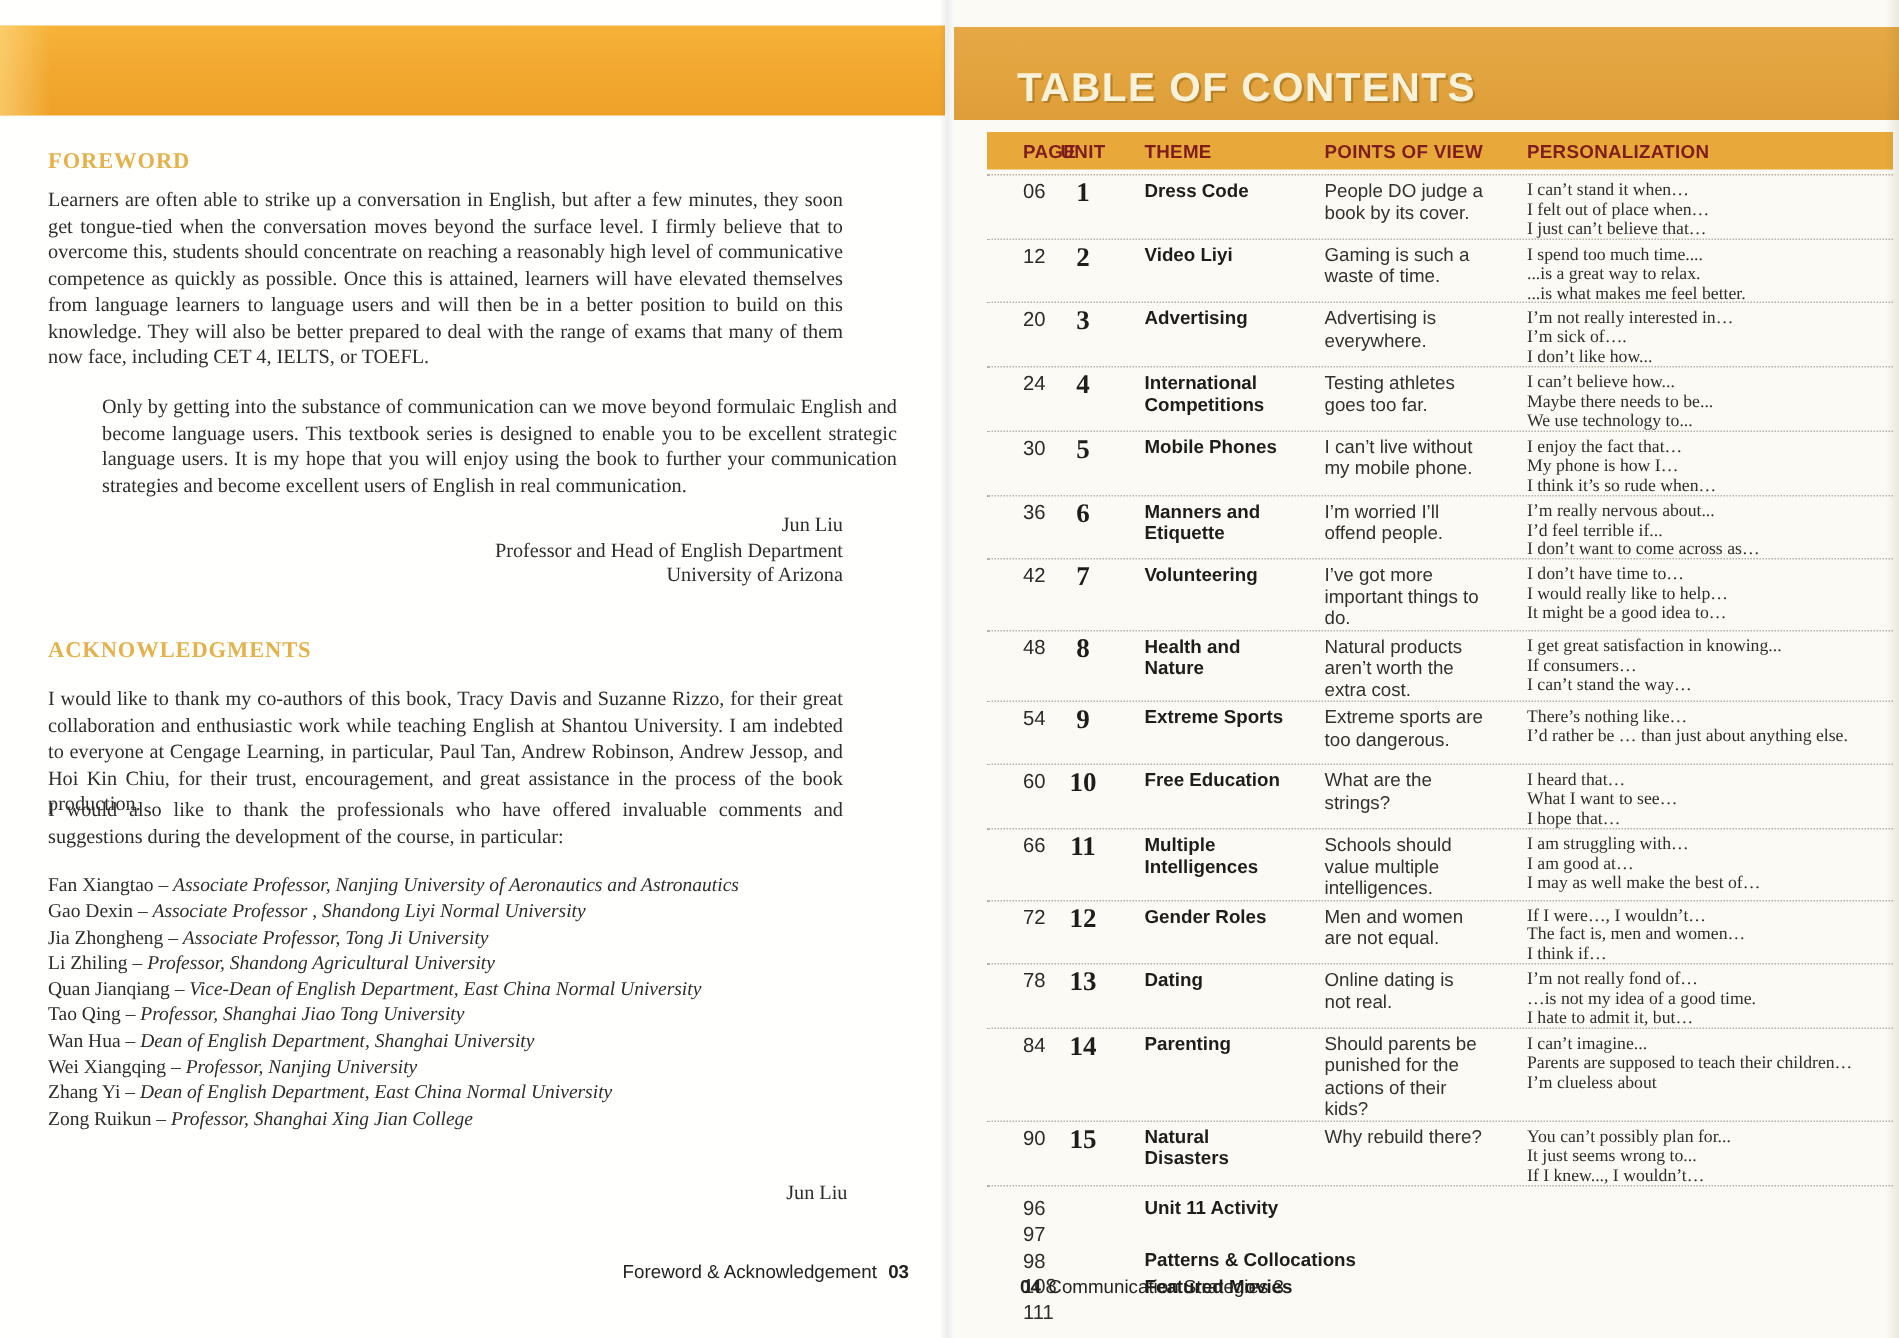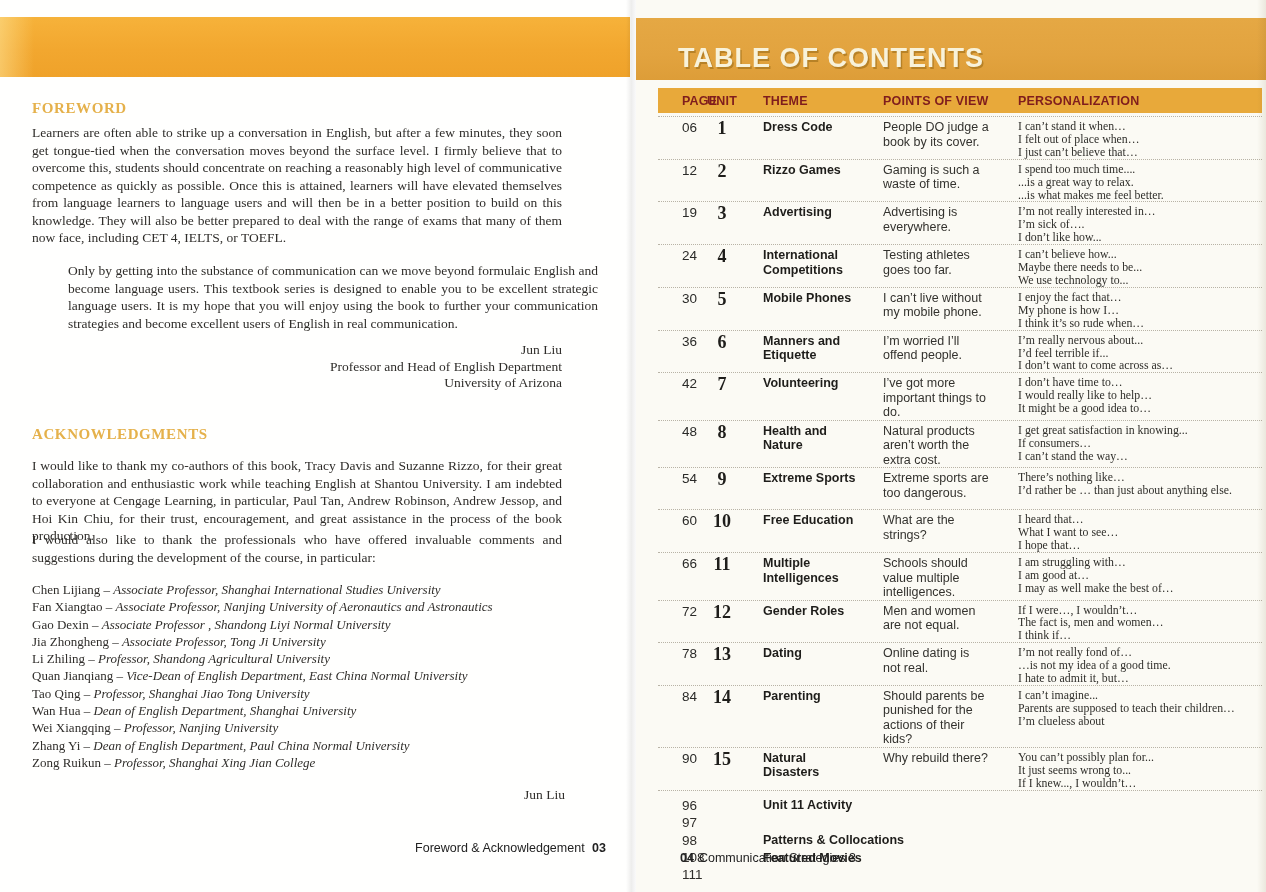--- a/index.html
+++ b/index.html
@@ -98,30 +98,29 @@
         <div>Jun Liu</div>
         <div>Professor and Head of English Department</div>
         <div>University of Arizona</div>
       </div>
 
     <h2 class="sect-title" id="ack-title">ACKNOWLEDGMENTS</h2>
     <p class="body-p" id="ack-p1">I would like to thank my co-authors of this book, Tracy Davis and Suzanne Rizzo, for their great collaboration and enthusiastic work while teaching English at Shantou University. I am indebted to everyone at Cengage Learning, in particular, Paul Tan, Andrew Robinson, Andrew Jessop, and Hoi Kin Chiu, for their trust, encouragement, and great assistance in the process of the book production.</p>
     <p class="body-p" id="ack-p2">I would also like to thank the professionals who have offered invaluable comments and suggestions during the development of the course, in particular:</p>
 
     <div class="reviewers" id="reviewers">
-        <div class="rev"><span class="rev-name">Chen Lijiang</span> – <span class="rev-title">Associate Professor, Shanghai International Studies University</span></div>
         <div class="rev"><span class="rev-name">Fan Xiangtao</span> – <span class="rev-title">Associate Professor, Nanjing University of Aeronautics and Astronautics</span></div>
         <div class="rev"><span class="rev-name">Gao Dexin</span> – <span class="rev-title">Associate Professor , Shandong Liyi Normal University</span></div>
         <div class="rev"><span class="rev-name">Jia Zhongheng</span> – <span class="rev-title">Associate Professor, Tong Ji University</span></div>
         <div class="rev"><span class="rev-name">Li Zhiling</span> – <span class="rev-title">Professor, Shandong Agricultural University</span></div>
         <div class="rev"><span class="rev-name">Quan Jianqiang</span> – <span class="rev-title">Vice-Dean of English Department, East China Normal University</span></div>
         <div class="rev"><span class="rev-name">Tao Qing</span> – <span class="rev-title">Professor, Shanghai Jiao Tong University</span></div>
         <div class="rev"><span class="rev-name">Wan Hua</span> – <span class="rev-title">Dean of English Department, Shanghai University</span></div>
         <div class="rev"><span class="rev-name">Wei Xiangqing</span> – <span class="rev-title">Professor, Nanjing University</span></div>
-        <div class="rev"><span class="rev-name">Zhang Yi</span> – <span class="rev-title">Dean of English Department, Paul China Normal University</span></div>
+        <div class="rev"><span class="rev-name">Zhang Yi</span> – <span class="rev-title">Dean of English Department, East China Normal University</span></div>
         <div class="rev"><span class="rev-name">Zong Ruikun</span> – <span class="rev-title">Professor, Shanghai Xing Jian College</span></div>
       </div>
 
     <div class="sig-2">Jun Liu</div>
 
     <div class="footer-left">
       <span>Foreword &amp; Acknowledgement</span>
       <b>03</b>
     </div>
   </section>
@@ -149,30 +148,30 @@
             <span class="c-pov">People DO judge a book by its cover.</span>
             <div class="c-pers">
               <div>I can’t stand it when…</div>
               <div>I felt out of place when…</div>
               <div>I just can’t believe that…</div>
             </div>
           </div>
           <div class="trow">
             <span class="c-page">12</span>
             <span class="c-unit">2</span>
-            <span class="c-theme">Rizzo Games</span>
+            <span class="c-theme">Video Liyi</span>
             <span class="c-pov">Gaming is such a waste of time.</span>
             <div class="c-pers">
               <div>I spend too much time....</div>
               <div>...is a great way to relax.</div>
               <div>...is what makes me feel better.</div>
             </div>
           </div>
           <div class="trow">
-            <span class="c-page">19</span>
+            <span class="c-page">20</span>
             <span class="c-unit">3</span>
             <span class="c-theme">Advertising</span>
             <span class="c-pov">Advertising is everywhere.</span>
             <div class="c-pers">
               <div>I’m not really interested in…</div>
               <div>I’m sick of….</div>
               <div>I don’t like how...</div>
             </div>
           </div>
           <div class="trow">

